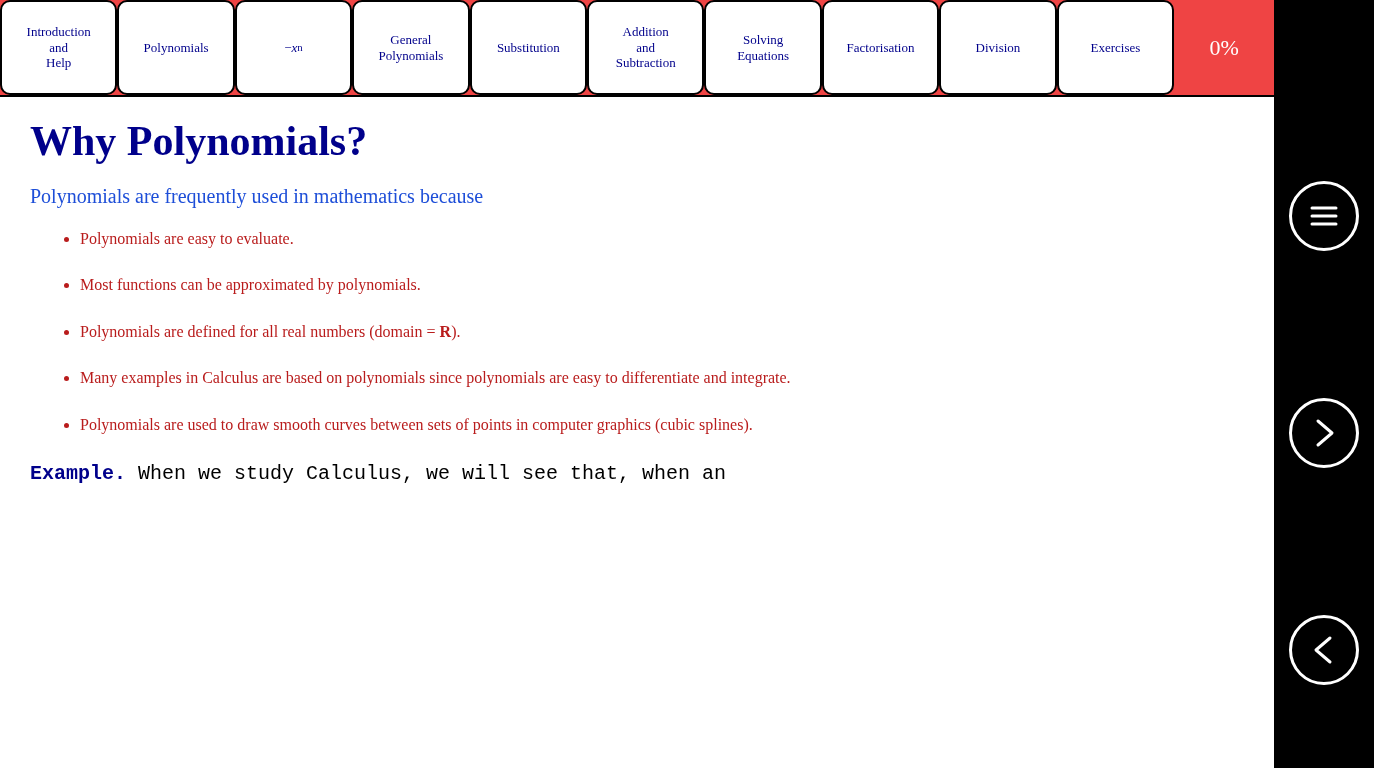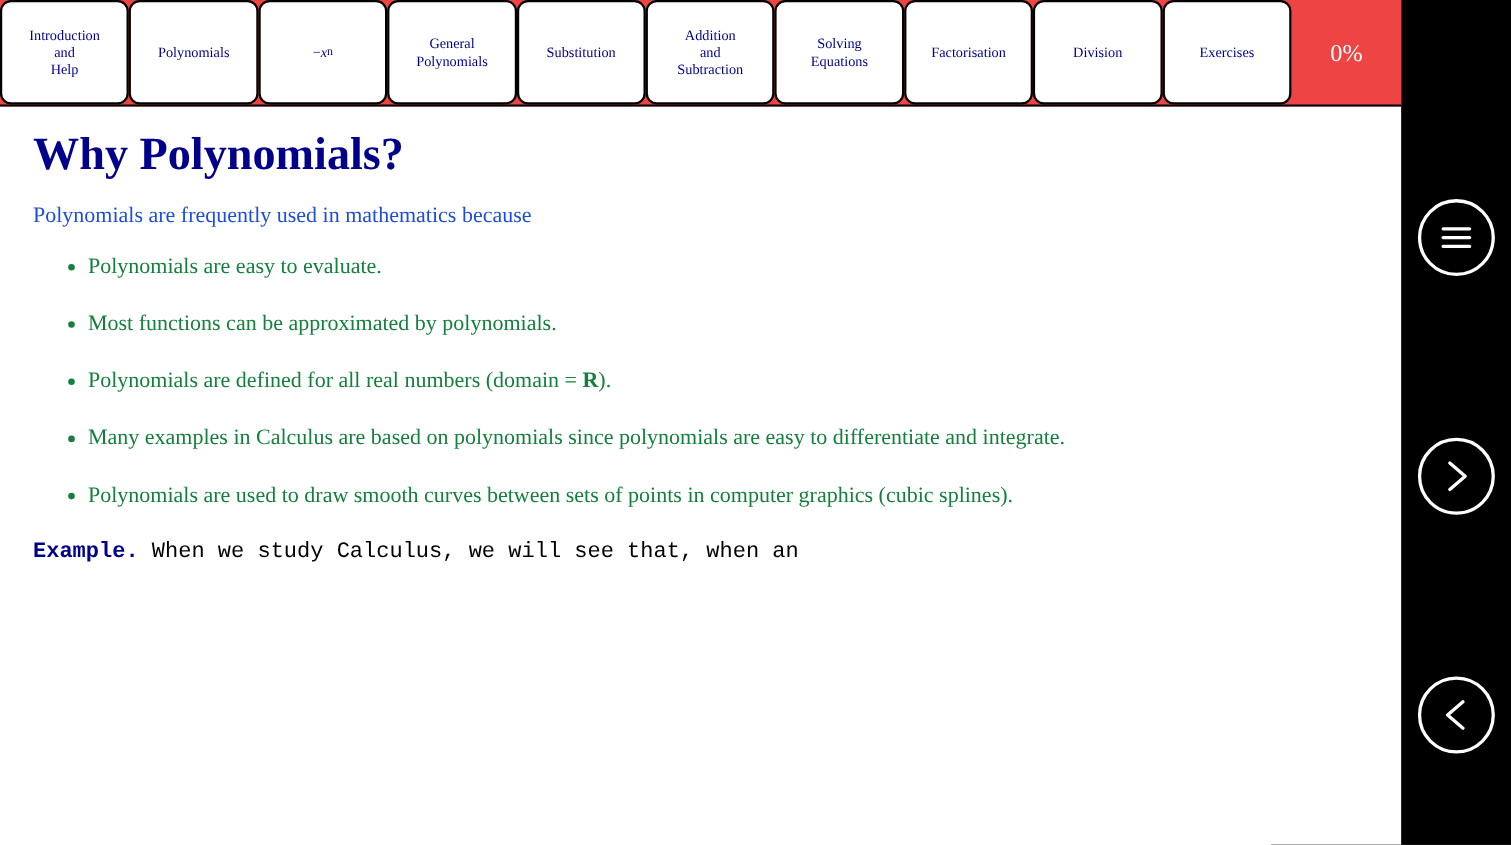--- a/index.html
+++ b/index.html
@@ -77,23 +77,23 @@
       margin-bottom: 20px;
     }
 
     #bullet-list {
       list-style: disc;
       padding-left: 50px;
       margin-bottom: 20px;
     }
 
     #bullet-list li {
-      font-size: 20px;
-      font-family: 'Times New Roman', Times, serif;
-      color: #15803d;
+      font-size: 16px;
+      font-family: 'Times New Roman', Times, serif;
+      color: #b91c1c;
       margin-bottom: 24px;
       line-height: 1.4;
     }
 
     #example-text {
       font-size: 20px;
       font-family: Liberation Mono, monospace;
       color: #000;
       line-height: 1.4;
     }

